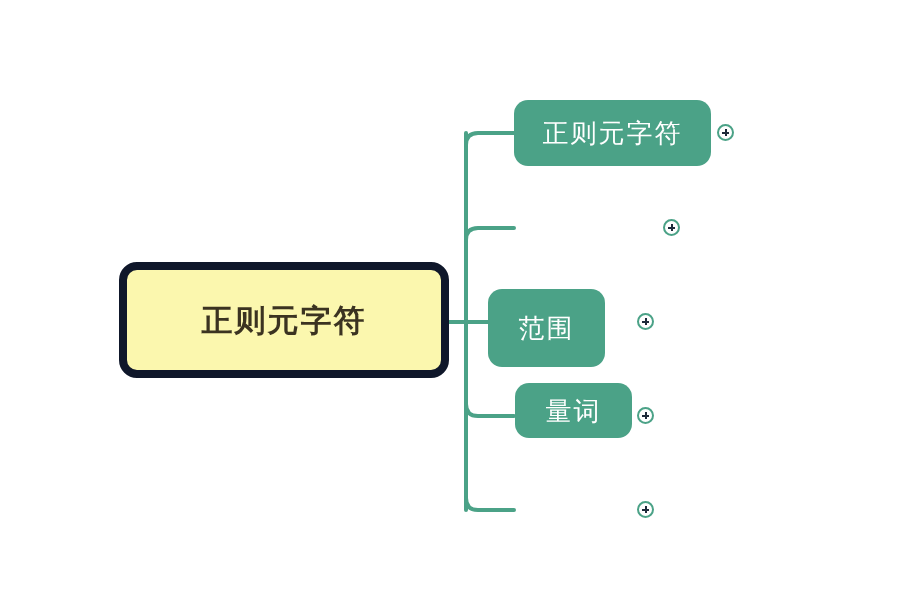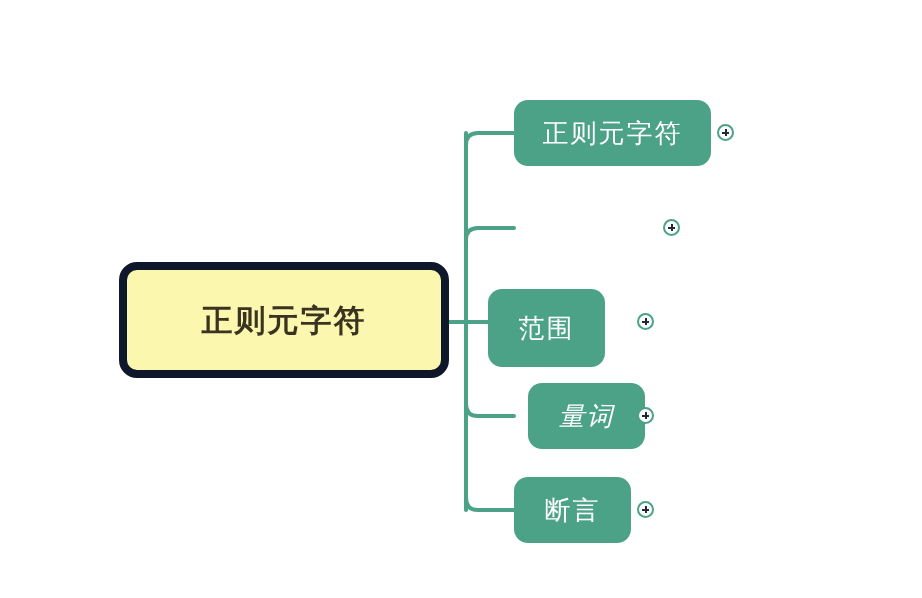--- a/index.html
+++ b/index.html
@@ -127,23 +127,20 @@
   </div>
   <div class="expand-toggle" style="left:717px; top:124px;"></div>
 
   <div class="expand-toggle" style="left:663px; top:219px;"></div>
 
   <div class="child-node" style="left:488px; top:289px; width:117px; height:78px;">
     <span class="child-label">范围</span>
   </div>
   <div class="expand-toggle" style="left:637px; top:313px;"></div>
 
-  <div class="child-node" style="left:528px; top:383px; width:117px; height:66px;font-style:italic;">
+  <div class="child-node" style="left:515px; top:383px; width:117px; height:55px;">
     <span class="child-label">量词</span>
   </div>
   <div class="expand-toggle" style="left:637px; top:407px;"></div>
 
-  <div class="child-node" style="left:514px; top:477px; width:117px; height:66px;">
-    <span class="child-label">断言</span>
-  </div>
   <div class="expand-toggle" style="left:637px; top:501px;"></div>
 
 </div>
 
 </body></html>

